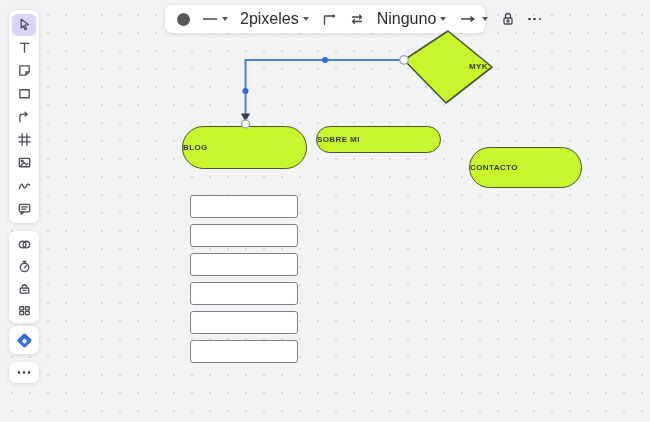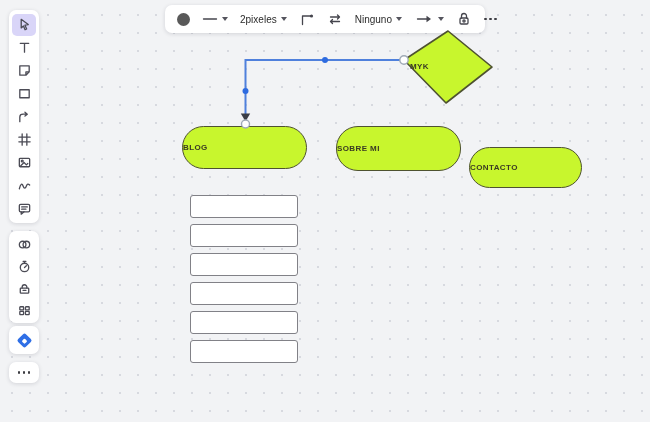--- a/index.html
+++ b/index.html
@@ -7,21 +7,21 @@
   .stage{position:relative;width:650px;height:422px;background:var(--canvas-bg);
     background-image:radial-gradient(var(--grid-dot) 1.1px, transparent 1.4px);
     background-size:18px 18px;background-position:3px 6px;}
 
   
   .card{position:absolute;background:#fff;border-radius:7px;box-shadow:0 1px 4px rgba(20,20,43,.14);}
 
   
   .toolbar{left:165px;top:5px;width:320px;height:28px;display:flex;align-items:center;padding:0 6px;box-sizing:border-box;}
   .tbtn{display:flex;align-items:center;gap:4px;height:24px;padding:0 6px;background:none;border:none;cursor:pointer;border-radius:4px;color:#2b2b2b;}
-  .tlabel{font-size:10px;color:#2b2b2b;white-space:nowrap;}
+  .tlabel{font-size:16px;color:#2b2b2b;white-space:nowrap;}
   .caret{width:0;height:0;border-left:3.5px solid transparent;border-right:3.5px solid transparent;border-top:4px solid #55555e;}
   .swatch{width:13px;height:13px;border-radius:50%;background:#595959;display:block;}
   .tsvg{width:16px;height:16px;display:block;}
   .tsvg *{stroke:#45454d;stroke-width:1.3;fill:none;stroke-linecap:round;stroke-linejoin:round;}
   .tsvg .f{fill:#45454d;stroke:none;}
   .dots3{display:flex;gap:2.5px;}
   .dots3 i{width:2.6px;height:2.6px;border-radius:50%;background:#3c3c42;}
 
   
   .rail{left:9px;width:30px;display:flex;flex-direction:column;align-items:center;}
@@ -35,23 +35,23 @@
   .rsvg *{stroke:var(--icon);stroke-width:1.4;fill:none;stroke-linecap:round;stroke-linejoin:round;}
   .appdiamond{width:11px;height:11px;background:var(--accent-blue);transform:rotate(45deg);border-radius:2px;position:relative;}
   .appdiamond::after{content:"";position:absolute;left:3.5px;top:3.5px;width:4px;height:4px;background:#fff;border-radius:1px;}
 
   
   .overlay{position:absolute;left:0;top:0;width:650px;height:422px;pointer-events:none;z-index:3;}
   .pill{position:absolute;z-index:2;background:var(--shape-fill);border:1.5px solid var(--shape-border);
     display:flex;align-items:center;justify-content:flex-start;box-sizing:border-box;cursor:pointer;}
   .shape-label{font-size:8px;letter-spacing:.4px;color:#3a3a24;font-weight:bold;}
   .pill-blog{left:182px;top:126px;width:125px;height:43px;border-radius:22px;}
-  .pill-sobre{left:336px;top:126px;width:125px;height:45px;border-radius:22px;}
+  .pill-sobre{left:316px;top:126px;width:125px;height:27px;border-radius:22px;}
   .pill-contacto{left:469px;top:127px;width:113px;height:41px;border-radius:21px;margin-top:20px;}
-  .myk-hit{position:absolute;left:410px;top:36px;width:78px;height:60px;z-index:4;display:flex;align-items:center;justify-content:flex-start;cursor:pointer;}
+  .myk-hit{position:absolute;left:410px;top:36px;width:78px;height:60px;z-index:4;display:flex;align-items:center;justify-content:flex-end;cursor:pointer;}
   .rect-stack{position:absolute;left:190px;top:195px;z-index:2;display:flex;flex-direction:column;gap:6px;}
   .list-rect{width:108px;height:23px;background:#fff;border:1px solid #818187;border-radius:3px;box-sizing:border-box;cursor:pointer;}
 </style>
 </head>
 <body>
 
 <div class="stage">
 
   <svg class="overlay" viewBox="0 0 650 422">
 

